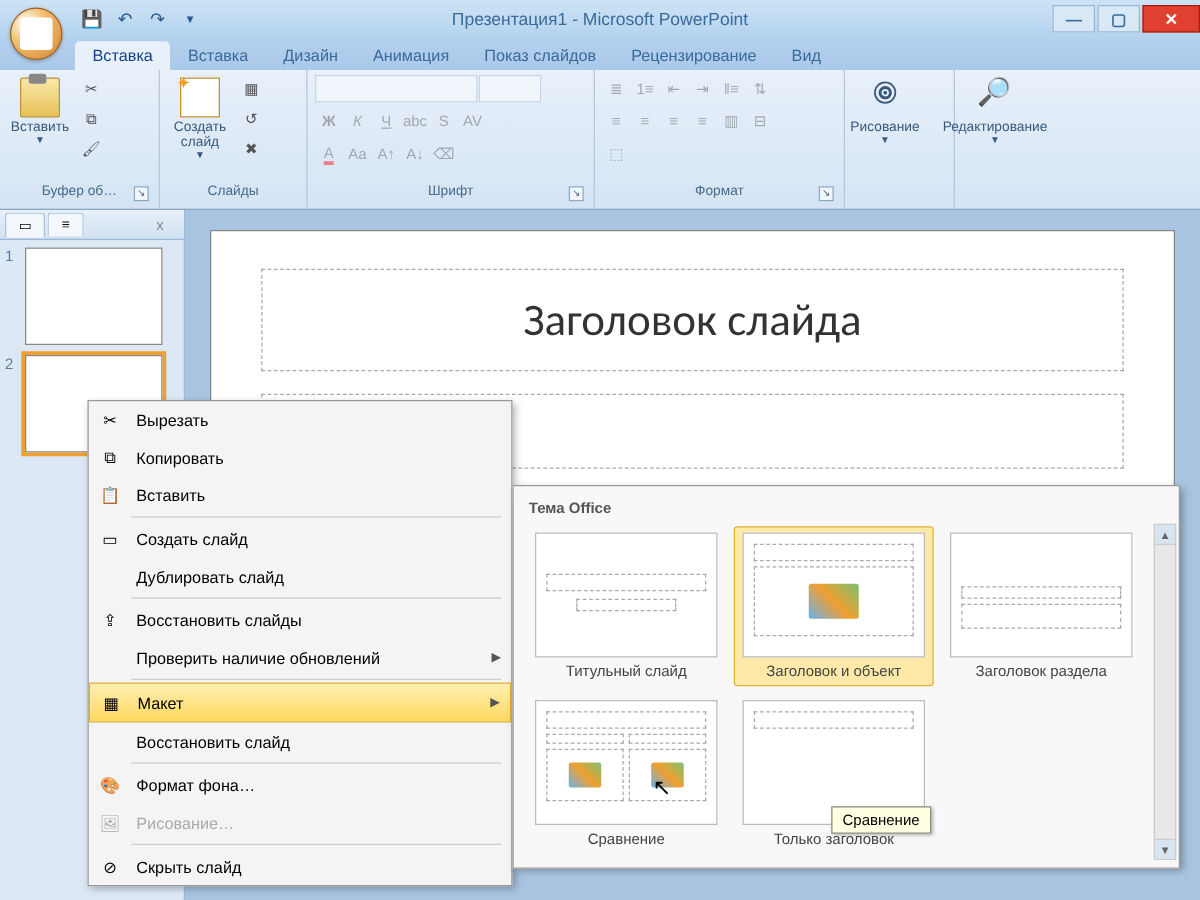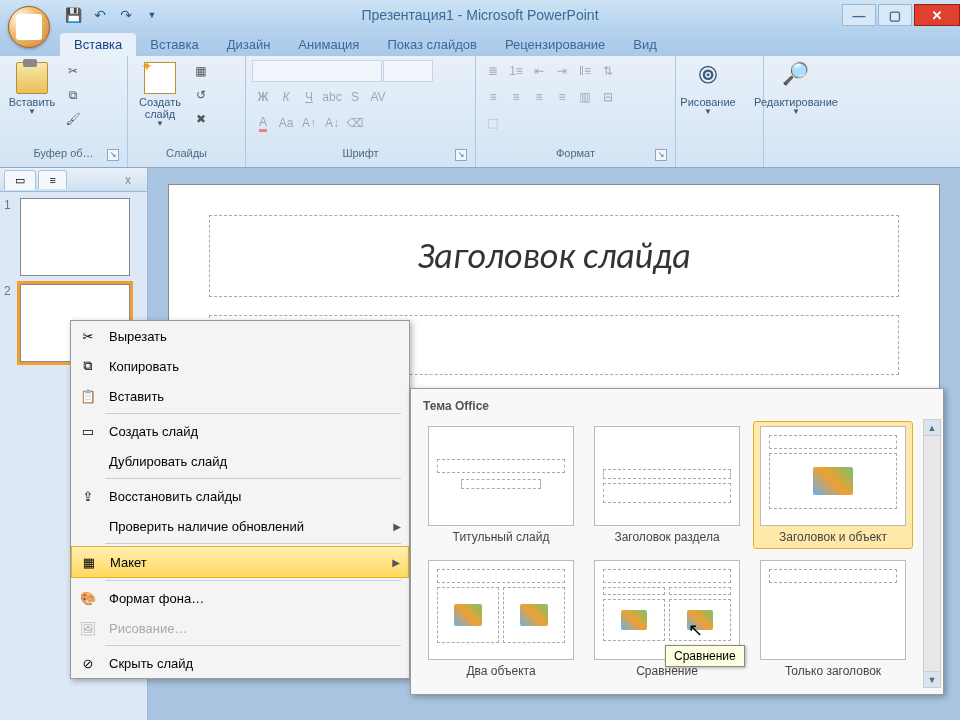--- a/index.html
+++ b/index.html
@@ -47,21 +47,21 @@
 .panel-tabs { height:24px; background:linear-gradient(#e8f0fa,#d0e0f0); display:flex; align-items:center; padding:0 4px; border-bottom:1px solid #9ab8d8; }
 .panel-tab { padding:3px 10px; font-size:11px; background:#f4f8fc; border:1px solid #aac4de; border-bottom:none; margin-right:2px; border-radius:3px 3px 0 0; }
 .panel-tab.x { margin-left:auto; color:#888; background:none; border:none; font-size:12px; }
 .side { width:148px; background:#dce8f5; border-right:1px solid #9ab8d8; display:flex; flex-direction:column; }
 .thumbs { padding:6px 4px; overflow:auto; }
 .thumb { margin-bottom:8px; display:flex; gap:4px; }
 .thumb-num { font-size:12px; color:#5a7a9a; width:12px; }
 .thumb-img { width:110px; height:78px; background:#fff; border:1px solid #888; }
 .thumb.sel .thumb-img { outline:3px solid #f0a030; }
 .canvas { flex:1; background:#fff; margin:16px 20px; border:1px solid #888; padding:30px 40px; position:relative; }
-.slide-title { border:1px dashed #aaa; text-align:center; font-size:36px; color:#333; padding:18px 0; font-family:Calibri,sans-serif;font-style:italic; }
+.slide-title { border:1px dashed #aaa; text-align:center; font-size:36px; color:#333; padding:18px 0; font-family:Calibri,sans-serif; }
 .slide-sub { border:1px dashed #aaa; margin-top:18px; height:60px; }
 
 
 .ctxmenu { position:absolute; left:70px; top:320px; width:340px; background:#f4f4f4; border:1px solid #9a9a9a; box-shadow:2px 2px 6px rgba(0,0,0,.3); z-index:20; font-size:13px; }
 .ctxitem { display:flex; align-items:center; padding:5px 8px 5px 4px; cursor:default; position:relative; }
 .ctxitem.highlight { background:linear-gradient(#ffefb0,#ffd860); border:1px solid #e0b030; }
 .ctxicon { width:26px; height:20px; margin-right:8px; display:flex; align-items:center; justify-content:center; font-size:13px; }
 .ctxitem .arrow { margin-left:auto; font-size:10px; color:#555; }
 .ctxsep { height:1px; background:#ccc; margin:2px 8px 2px 34px; }
 .ctxitem.dis { color:#aaa; }
@@ -284,20 +284,24 @@
       <span class="ctxicon"></span>
       <span>Проверить наличие обновлений</span>
       <span class="arrow">▶</span>
     </div>
   <div class="ctxsep"></div>
   <div class="ctxitem highlight">
       <span class="ctxicon">▦</span>
       <span>Макет</span>
       <span class="arrow">▶</span>
     </div>
+  <div class="ctxitem">
+      <span class="ctxicon"></span>
+      <span>Восстановить слайд</span>
+    </div>
   <div class="ctxsep"></div>
   <div class="ctxitem">
       <span class="ctxicon">🎨</span>
       <span>Формат фона…</span>
     </div>
   <div class="ctxitem dis">
       <span class="ctxicon">🖼</span>
       <span>Рисование…</span>
     </div>
   <div class="ctxsep"></div>
@@ -310,49 +314,35 @@
 <div class="gallery">
   <div class="gal-head">Тема Office</div>
   <div class="gal-grid">
     <div class="gal-item">
       <div class="gal-thumb">
           <div class="gth-bar gth-title" style="margin-top:24px"></div>
           <div class="gth-bar" style="height:10px;width:80px;margin:6px auto 0"></div>
         </div>
       <div class="gal-label">Титульный слайд</div>
     </div>
+    <div class="gal-item sel">
+      <div class="gal-thumb">
+          <div class="gth-bar gth-title"></div>
+          <div class="gth-bar gth-body">
+            <div class="gth-placeholder"></div>
+          </div>
+        </div>
+      <div class="gal-label">Заголовок и объект</div>
+    </div>
     <div class="gal-item">
       <div class="gal-thumb">
           <div class="gth-bar" style="height:10px;margin-top:34px"></div>
           <div class="gth-bar" style="height:20px;margin-top:4px"></div>
         </div>
       <div class="gal-label">Заголовок раздела</div>
-    </div>
-    <div class="gal-item sel">
-      <div class="gal-thumb">
-          <div class="gth-bar gth-title"></div>
-          <div class="gth-bar gth-body">
-            <div class="gth-placeholder"></div>
-          </div>
-        </div>
-      <div class="gal-label">Заголовок и объект</div>
-    </div>
-    <div class="gal-item">
-      <div class="gal-thumb">
-          <div class="gth-bar gth-title"></div>
-          <div style="display:flex;gap:4px">
-            <div class="gth-bar gth-body" style="flex:1">
-              <div class="gth-placeholder" style="width:28px;height:22px"></div>
-            </div>
-            <div class="gth-bar gth-body" style="flex:1">
-              <div class="gth-placeholder" style="width:28px;height:22px"></div>
-            </div>
-          </div>
-        </div>
-      <div class="gal-label">Два объекта</div>
     </div>
     <div class="gal-item">
       <div class="gal-thumb" style="position:relative">
           <div class="gth-bar gth-title"></div>
           <div style="display:flex;gap:4px">
             <div style="flex:1">
               <div class="gth-bar" style="height:8px"></div>
               <div class="gth-bar gth-body" style="height:42px">
                 <div class="gth-placeholder" style="width:26px;height:20px"></div>
               </div>

